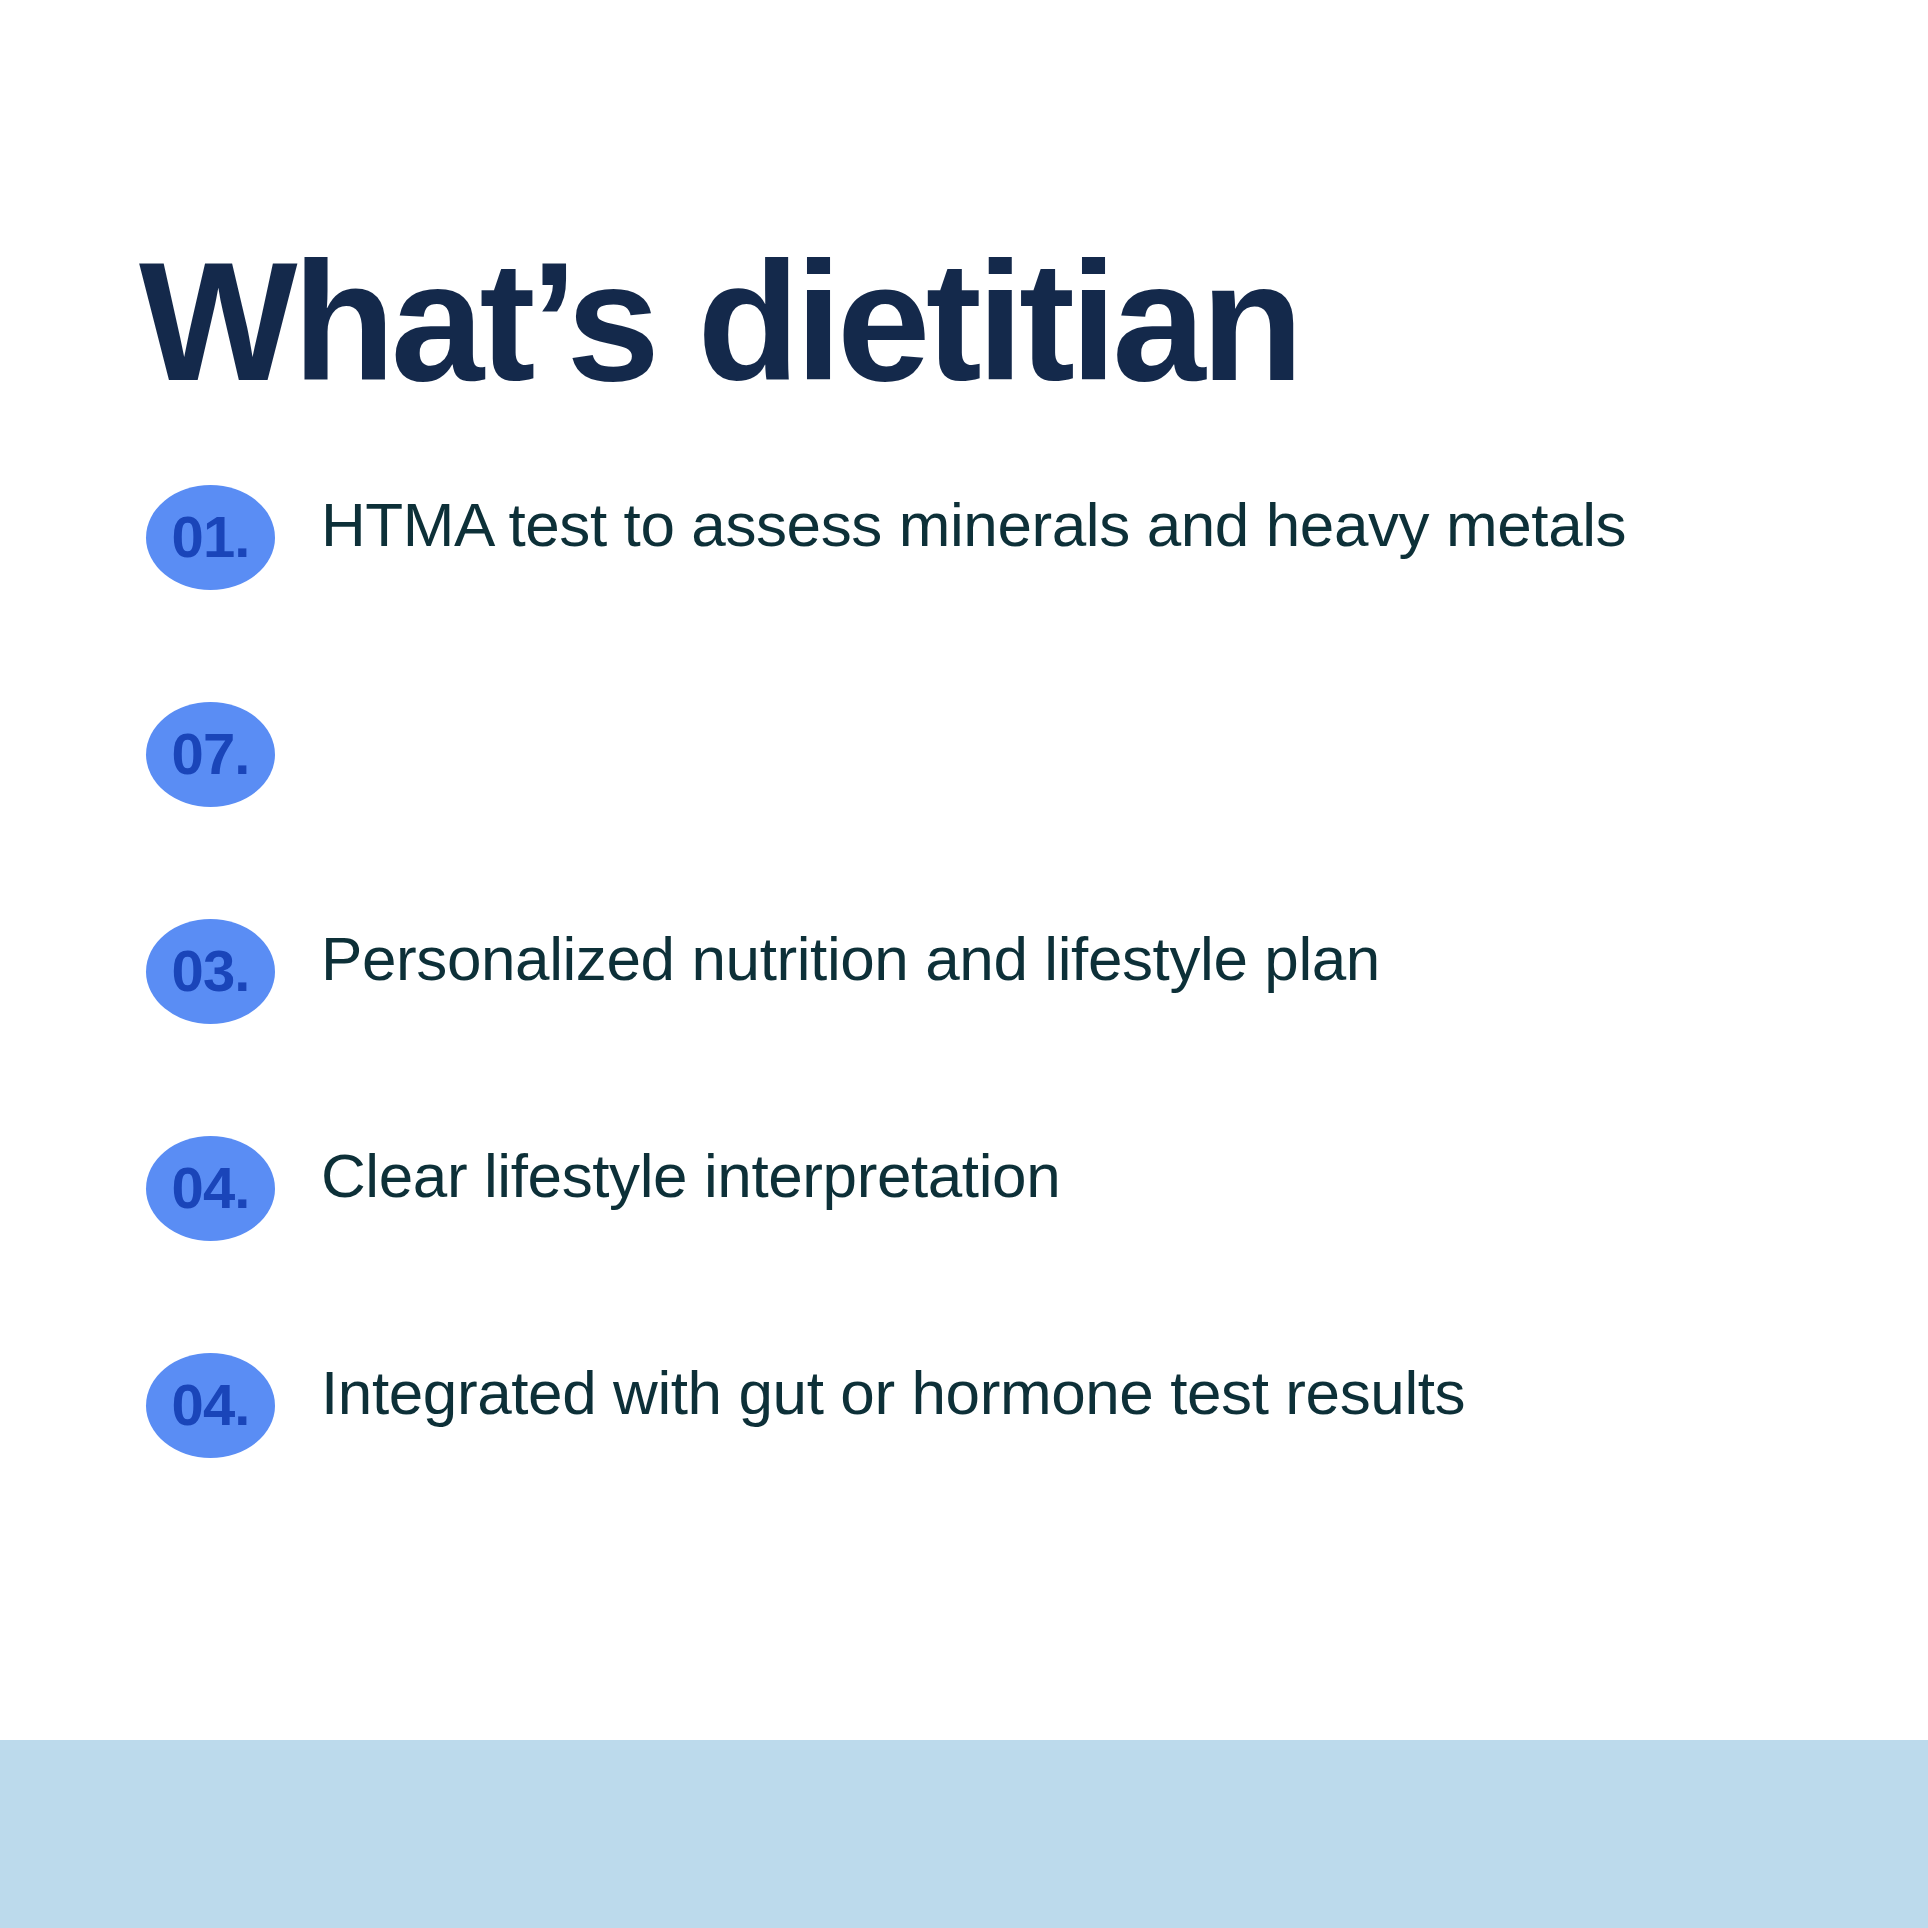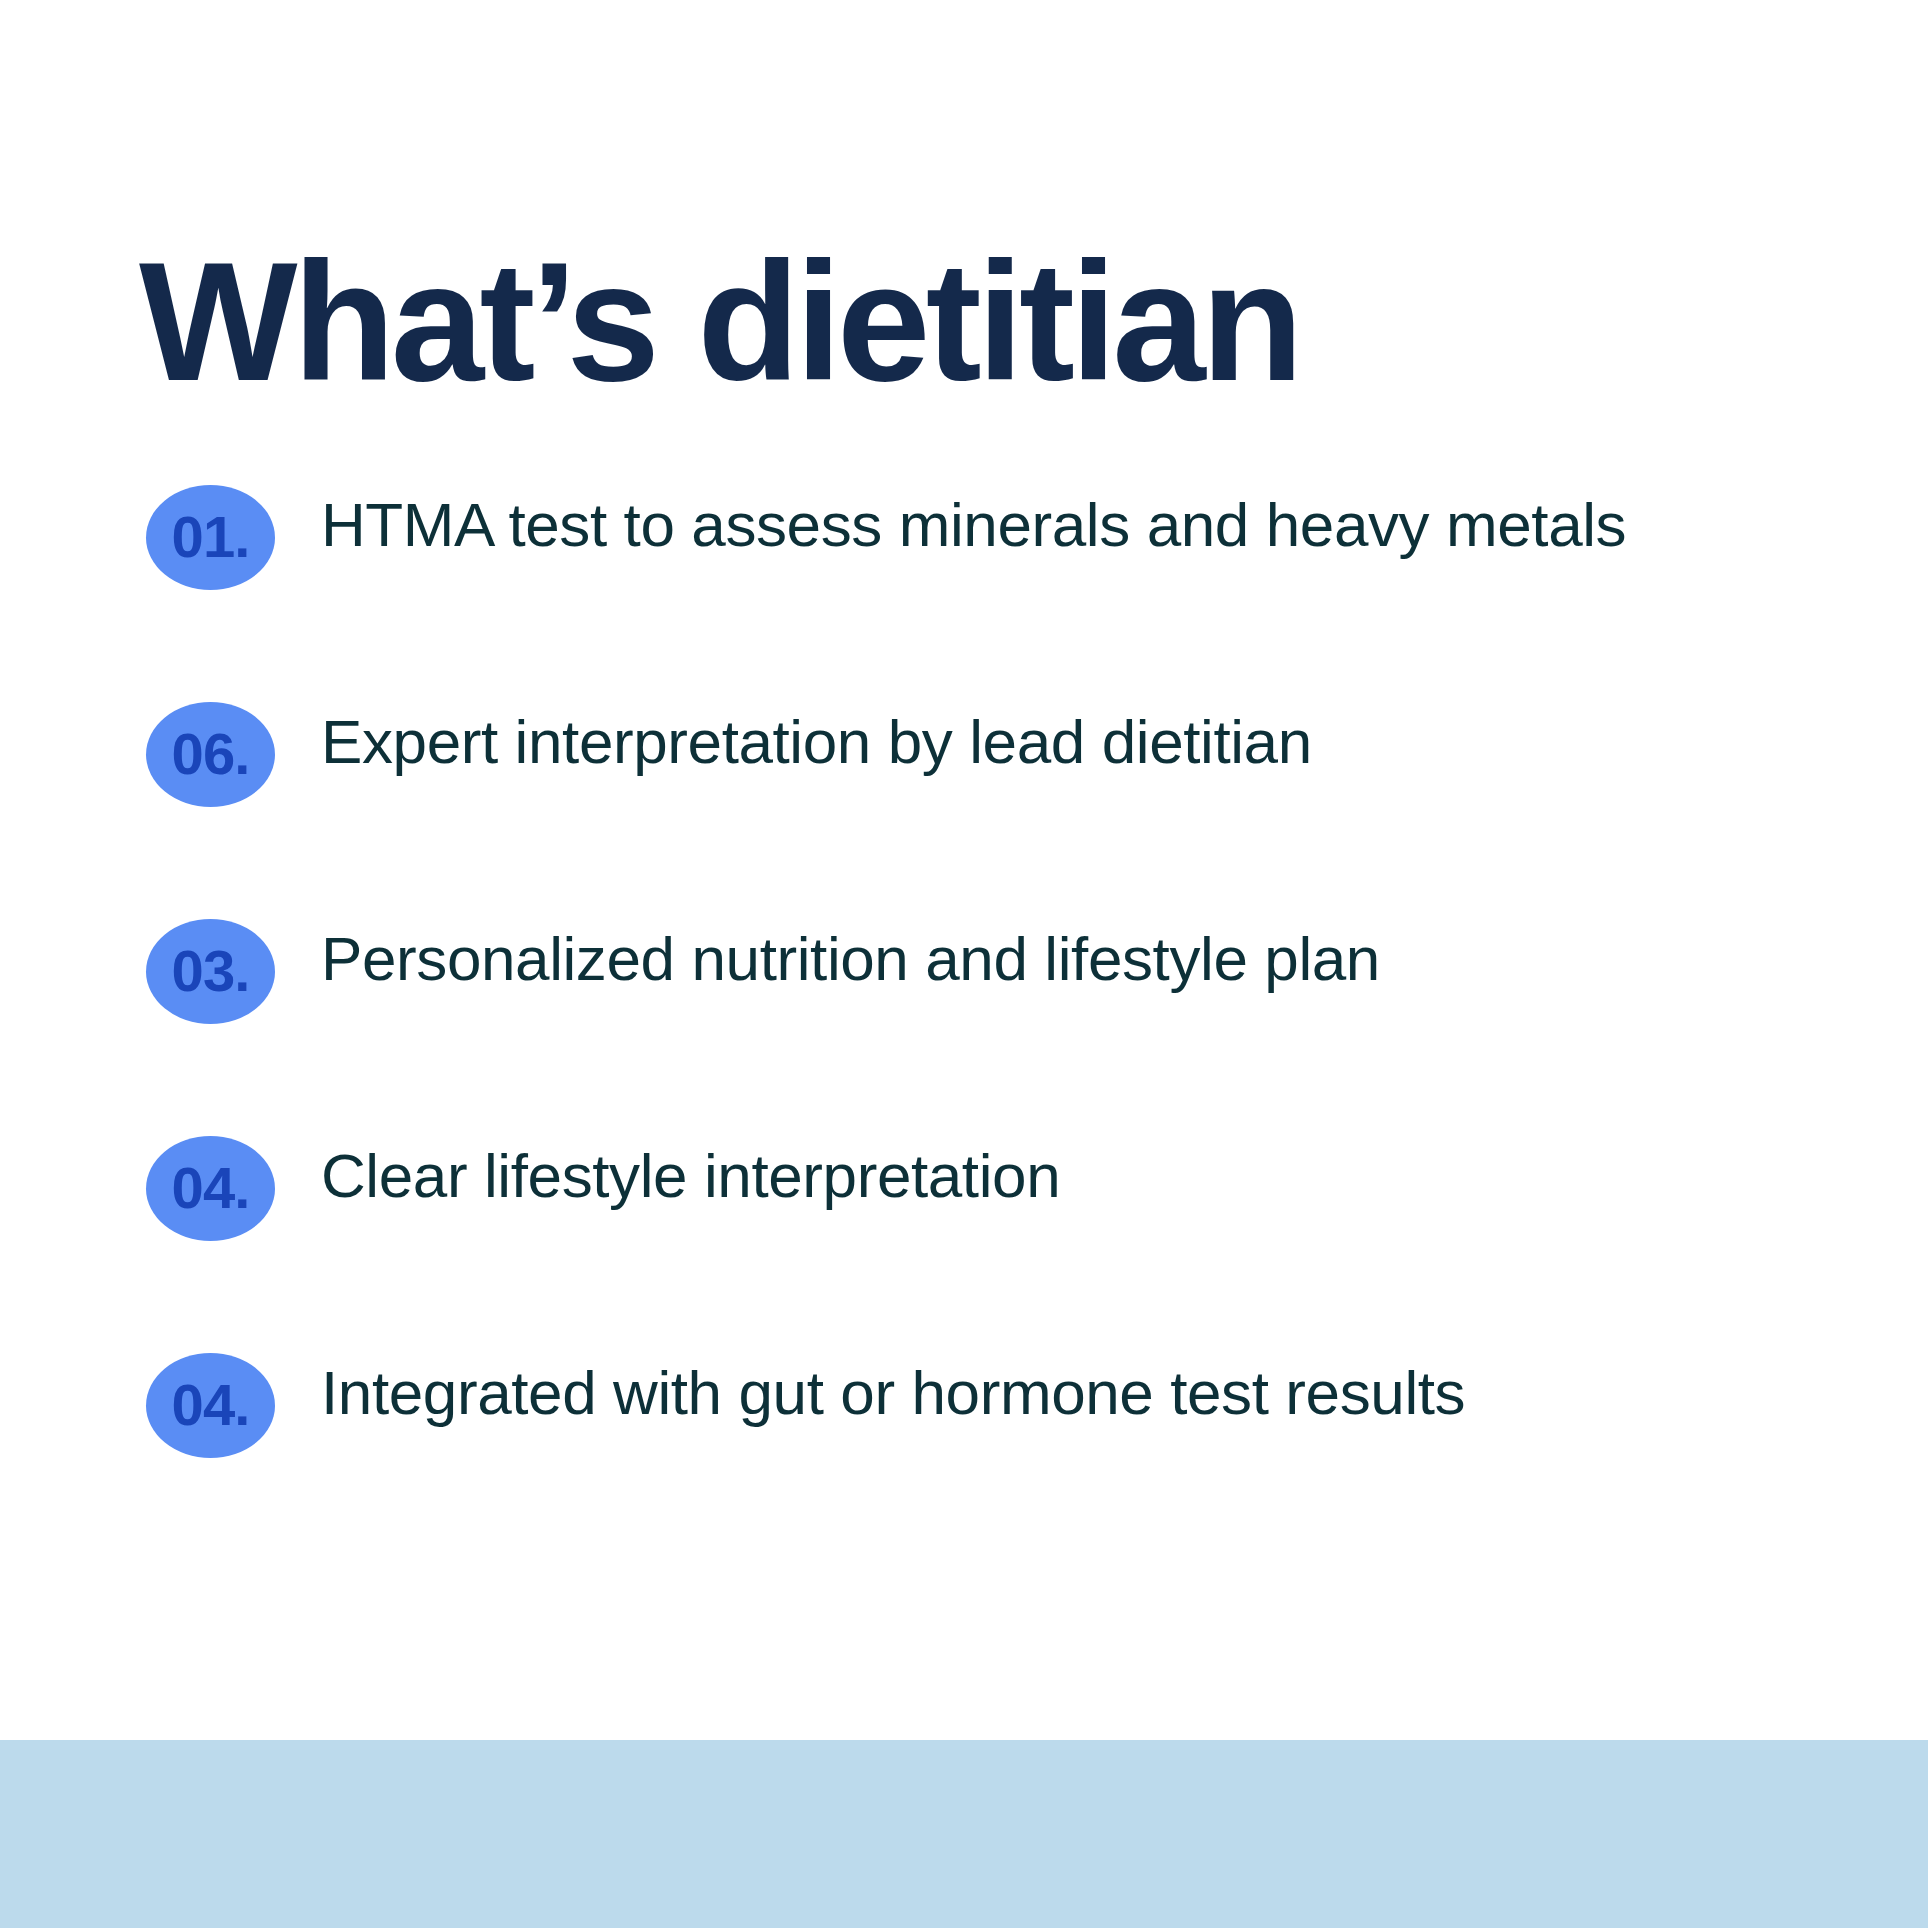--- a/index.html
+++ b/index.html
@@ -116,23 +116,22 @@
 
     <li class="feature-row">
       <span class="badge">
         <span class="badge-label">01.</span>
       </span>
       <span class="feature-text">HTMA test to assess minerals and heavy metals</span>
     </li>
 
     <li class="feature-row">
       <span class="badge">
-        <span class="badge-label">06.</span>
+        <span class="badge-label">07.</span>
       </span>
-      <span class="feature-text">Expert interpretation by lead dietitian</span>
     </li>
 
     <li class="feature-row">
       <span class="badge">
         <span class="badge-label">03.</span>
       </span>
       <span class="feature-text">Personalized nutrition and lifestyle plan</span>
     </li>
 
     <li class="feature-row">

